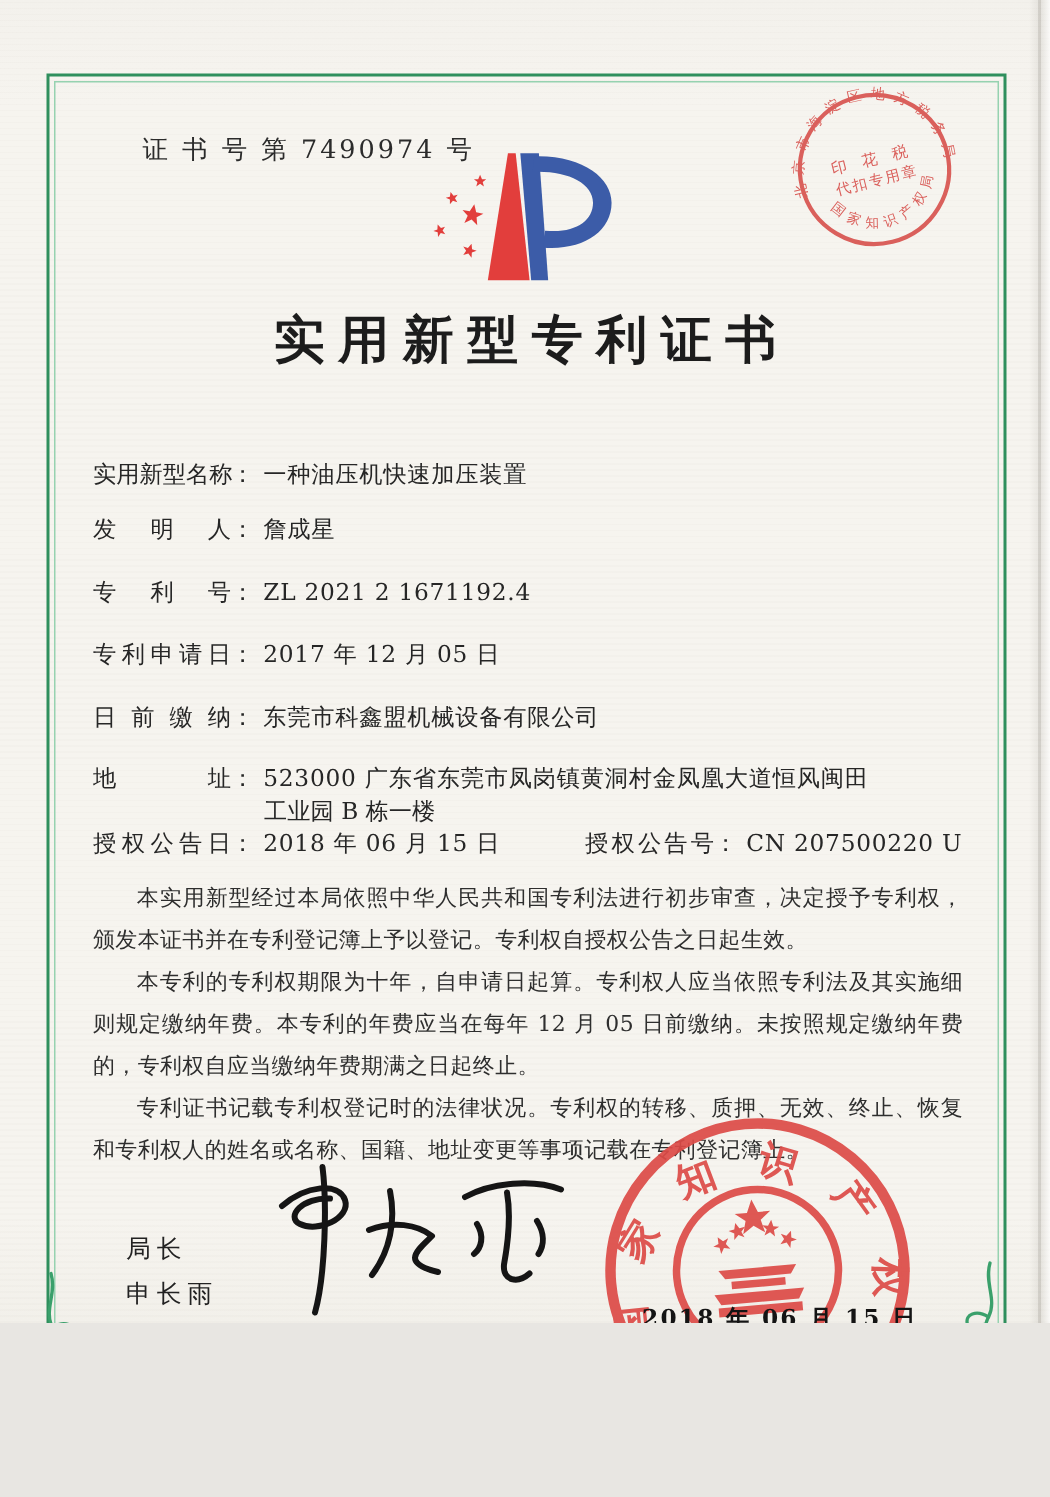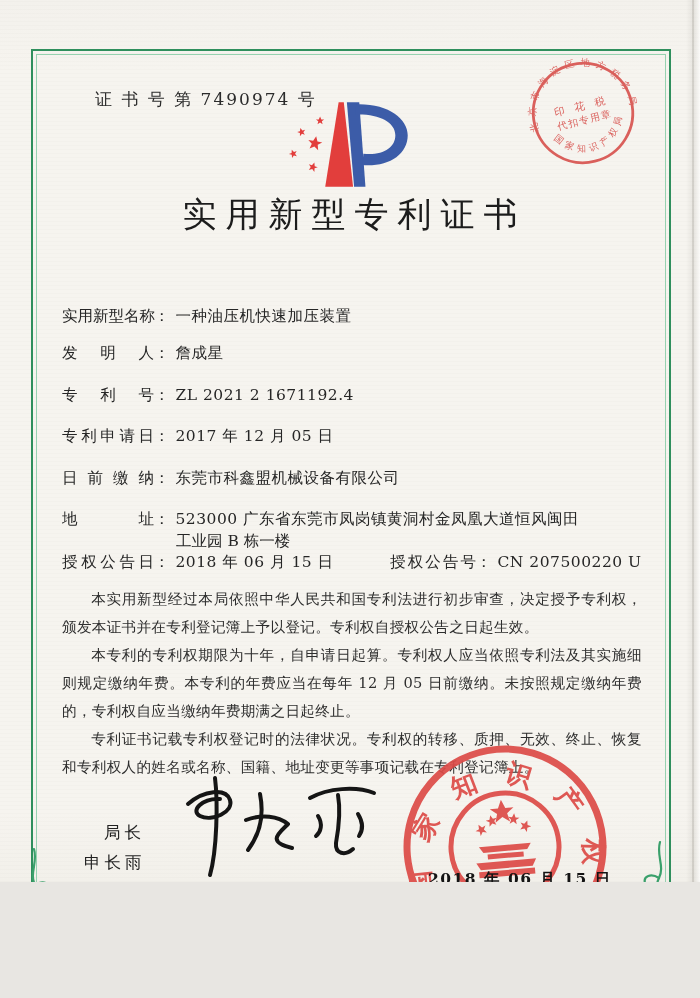--- a/index.html
+++ b/index.html
@@ -19,38 +19,38 @@
   .frame-outer { position:absolute; left:31px; top:49px; width:636px; height:901px;
     border:2px solid #2f8f5d; z-index:1; }
   .frame-inner { position:absolute; left:3px; top:3px; right:3px; bottom:3px;
     border:1px solid #96d2b0; }
 
   .cert-no { position:absolute; left:95px; top:88px; font-size:17px; letter-spacing:2px;
     color:#2b2b2b; z-index:3; }
 
   .logo { position:absolute; left:252px; top:96px; width:165px; height:98px; z-index:2; }
 
-  .title { position:absolute; left:0; top:192px; width:700px; text-align:center;
-    font-size:34px; font-weight:400; letter-spacing:9px; text-indent:9px; color:#1c1c1c; z-index:3; }
+  .title { position:absolute; left:0; top:204px; width:700px; text-align:center;
+    font-size:34px; font-weight:700; letter-spacing:9px; text-indent:9px; color:#1c1c1c; z-index:3; }
 
   .fields { position:absolute; left:62px; top:290px; width:585px; font-size:15.5px;
     color:#262626; z-index:3; }
   .frow { position:absolute; left:0; white-space:nowrap; }
   .flabel { display:inline-block; width:92px; text-align:justify; text-align-last:justify; }
   .fcolon { display:inline-block; }
   .fvalue { margin-left:6px; letter-spacing:0.5px; }
   .addr2 { position:absolute; left:0; padding-left:114px; }
   .fgroup2 { position:absolute; left:328px; top:0; white-space:nowrap; }
   .fgroup2 .flabel { width:86px;font-family:Liberation Serif, serif; }
 
   .body-text { position:absolute; left:62px; top:585px; width:580px; font-size:14.6px;
     line-height:28px; color:#2e2e2e; text-align:justify; z-index:3; }
   .body-text p { margin:0; text-indent:2em; letter-spacing:0.3px; }
 
-  .officer-title { position:absolute; left:84px; top:822px; font-size:16.5px; letter-spacing:4px; z-index:5;margin-left:20px; }
+  .officer-title { position:absolute; left:84px; top:822px; font-size:16.5px; letter-spacing:4px; z-index:5; }
   .officer-name  { position:absolute; left:84px; top:852px; font-size:16.5px; letter-spacing:4px; z-index:5; }
   .signature { position:absolute; left:160px; top:772px; width:220px; height:110px; z-index:5; }
 
   .seal { position:absolute; left:400px; top:742px; width:210px; height:210px; z-index:4;
     opacity:.92; transform:rotate(-5deg); }
   .seal-date { position:absolute; left:428px; top:869px; font-size:15.5px; font-weight:600;
     letter-spacing:1.5px; color:#141414; z-index:6; }
 
   .tax-stamp { position:absolute; left:527px; top:57px; width:112px; height:112px; z-index:5;
     opacity:.93; transform:rotate(-14deg); }

